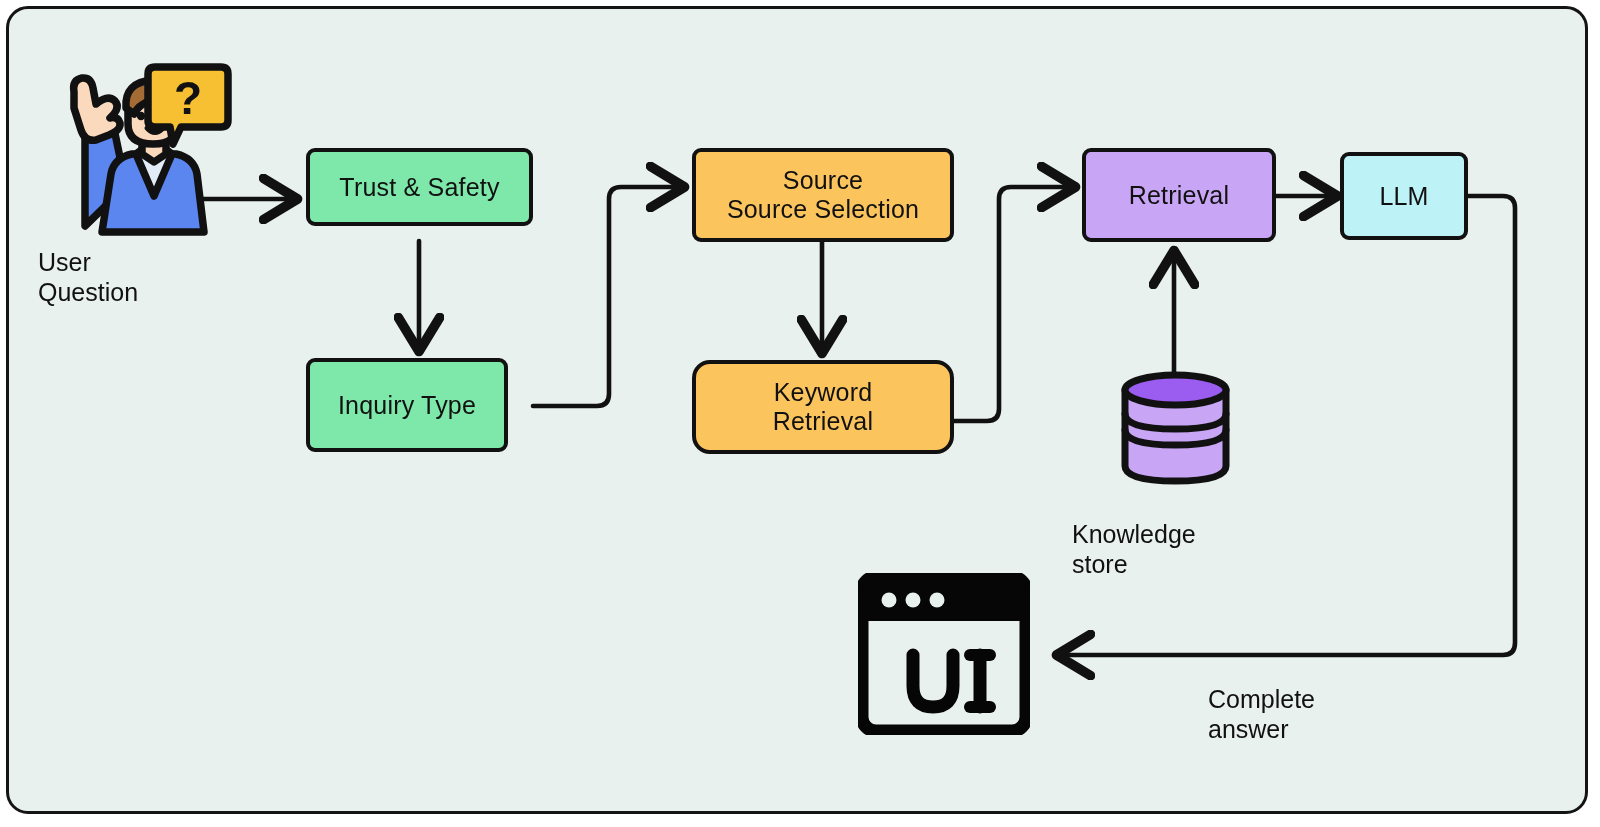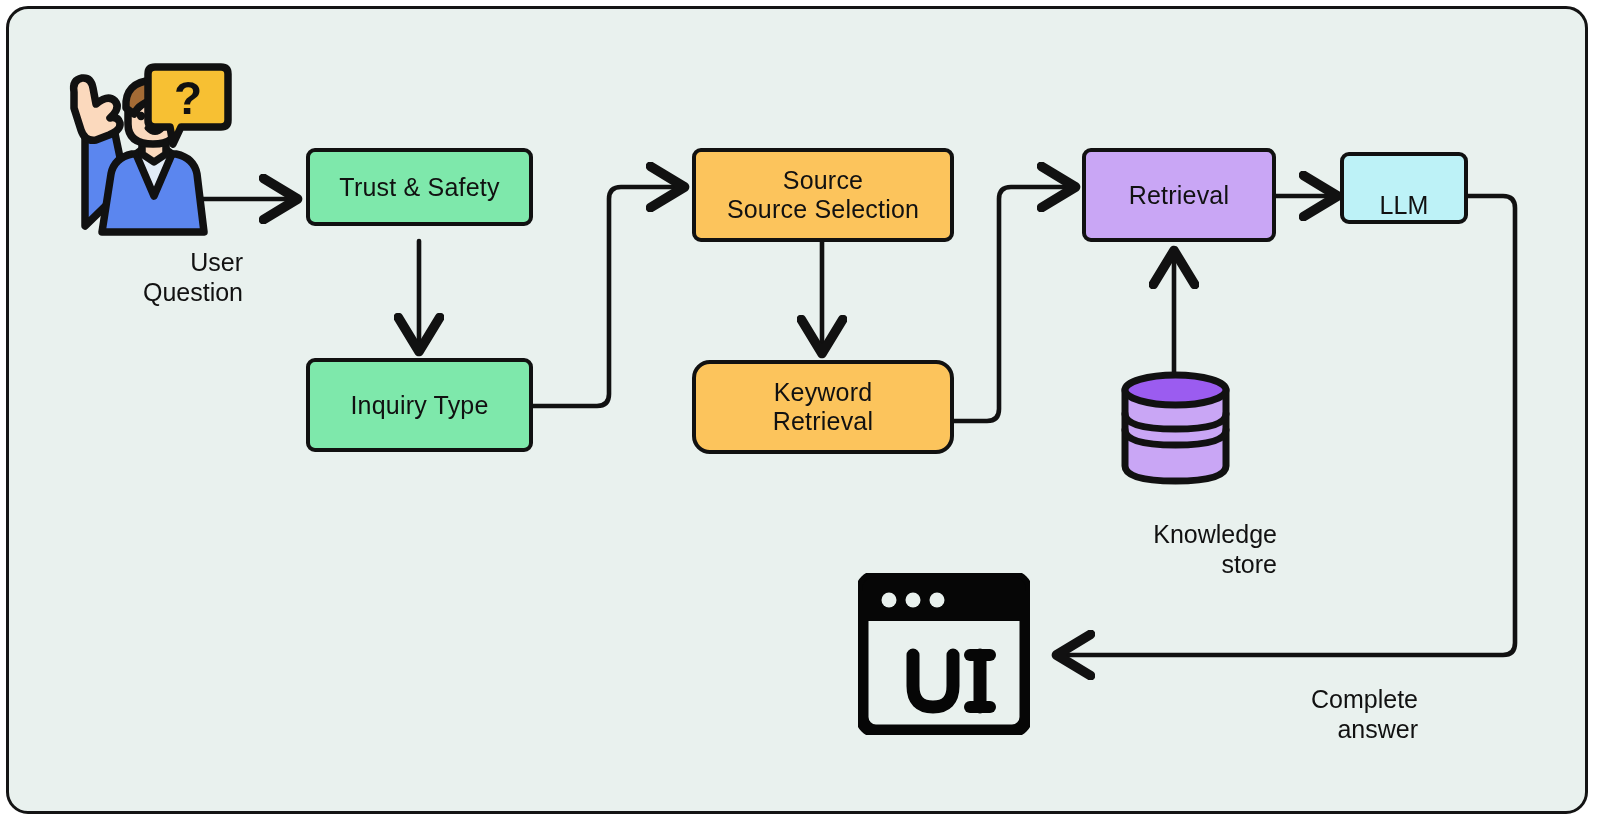--- a/index.html
+++ b/index.html
@@ -8,21 +8,21 @@
   #frame{
     position:absolute;left:6px;top:6px;width:1582px;height:808px;
     background:#e9f1ee;border:3px solid #141414;border-radius:22px;box-sizing:border-box;
   }
   svg#wires{position:absolute;left:0;top:0;width:1600px;height:827px;pointer-events:none;}
   .node{
     position:absolute;box-sizing:border-box;border:4px solid #111111;border-radius:9px;
     display:flex;align-items:center;justify-content:center;text-align:center;
     font-size:25px;color:#111111;line-height:1.15;letter-spacing:.2px;
   }
-  .lbl{position:absolute;text-align:right;font-size:25px;color:#111111;line-height:1.2;}
+  .lbl{position:absolute;text-align:left;font-size:25px;color:#111111;line-height:1.2;}
 </style>
 </head>
 <body>
 
 <div id="canvas">
   <div id="frame"></div>
 
   <svg id="wires" viewBox="0 0 1600 827">
     <defs>
       <marker id="ah" markerWidth="11" markerHeight="11" refX="7.2" refY="5.5" orient="auto">
@@ -85,21 +85,21 @@
 
   <div class="lbl" style="left:38px;top:247px;width:205px;">
     <div>User</div>
     <div>Question</div>
   </div>
 
   <div class="node" style="left:306px;top:148px;width:227px;height:78px;background:#7ee8ab;">
     <span>Trust &amp; Safety</span>
   </div>
 
-  <div class="node" style="left:306px;top:358px;width:227px;height:94px;background:#7ee8ab;">
+  <div class="node" style="left:306px;top:358px;width:202px;height:94px;background:#7ee8ab;">
     <span>Inquiry Type</span>
   </div>
 
   <div class="node" style="left:692px;top:148px;width:262px;height:94px;background:#fcc45c;">
     <span>
       <span>Source</span><br>
       <span>Source Selection</span>
     </span>
   </div>
 
@@ -107,21 +107,21 @@
     <span>
       <span>Keyword</span><br>
       <span>Retrieval</span>
     </span>
   </div>
 
   <div class="node" style="left:1082px;top:148px;width:194px;height:94px;background:#c9a6f5;align-items:center;">
     <span>Retrieval</span>
   </div>
 
-  <div class="node" style="left:1340px;top:152px;width:128px;height:72px;background:#bdf2f7;align-items:flex-end;">
+  <div class="node" style="left:1340px;top:152px;width:128px;height:88px;background:#bdf2f7;">
     <span>LLM</span>
   </div>
 
   <div style="position:absolute;left:1118px;top:368px;width:115px;height:120px;">
     <svg viewBox="0 0 115 120" width="115" height="120">
       <g stroke="#111111" stroke-width="7" stroke-linejoin="round" stroke-linecap="round">
         <path d="M7,22 L7,98 Q7,113 57.5,113 Q108,113 108,98 L108,22 Z" fill="#c9a6f5"></path>
         <ellipse cx="57.5" cy="22" rx="50.5" ry="15" fill="#9b5cf0"></ellipse>
         <path d="M7,46 Q7,61 57.5,61 Q108,61 108,46" fill="none"></path>
         <path d="M7,62 Q7,77 57.5,77 Q108,77 108,62" fill="none"></path>

